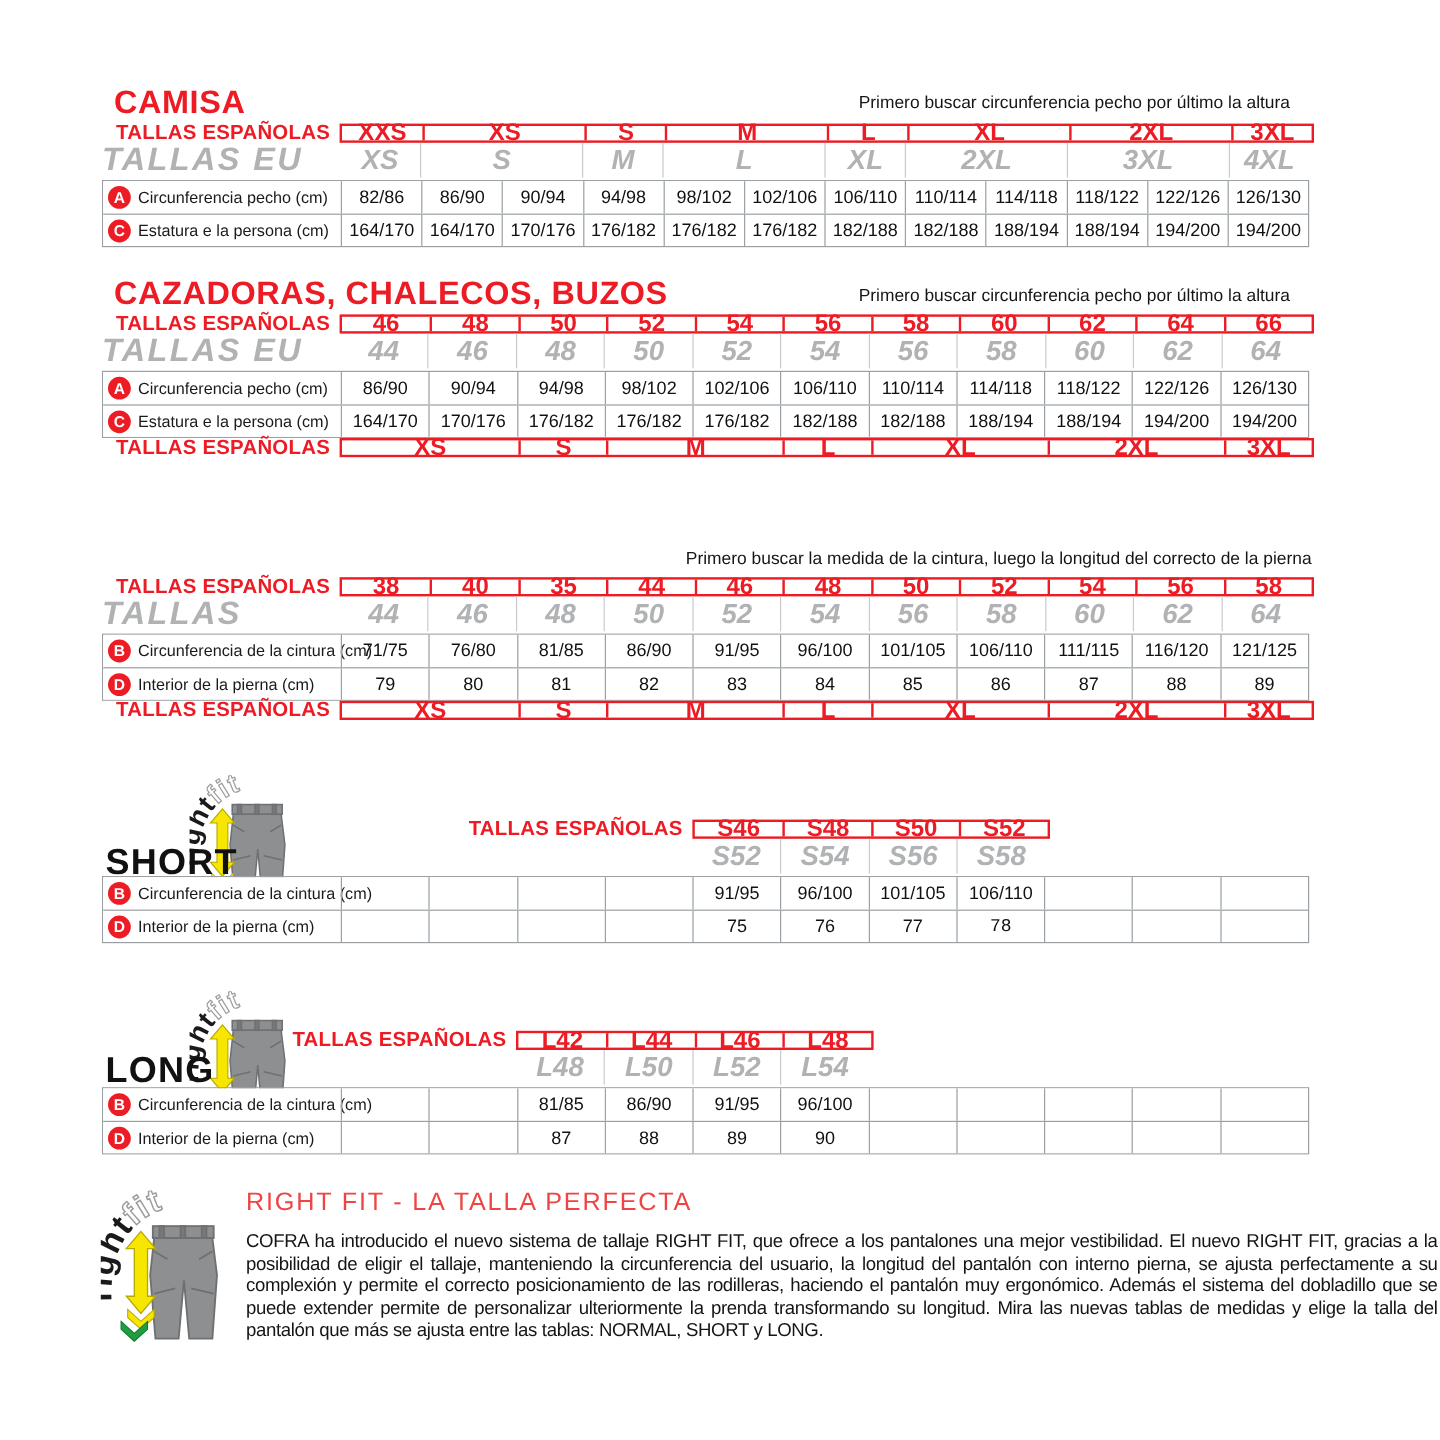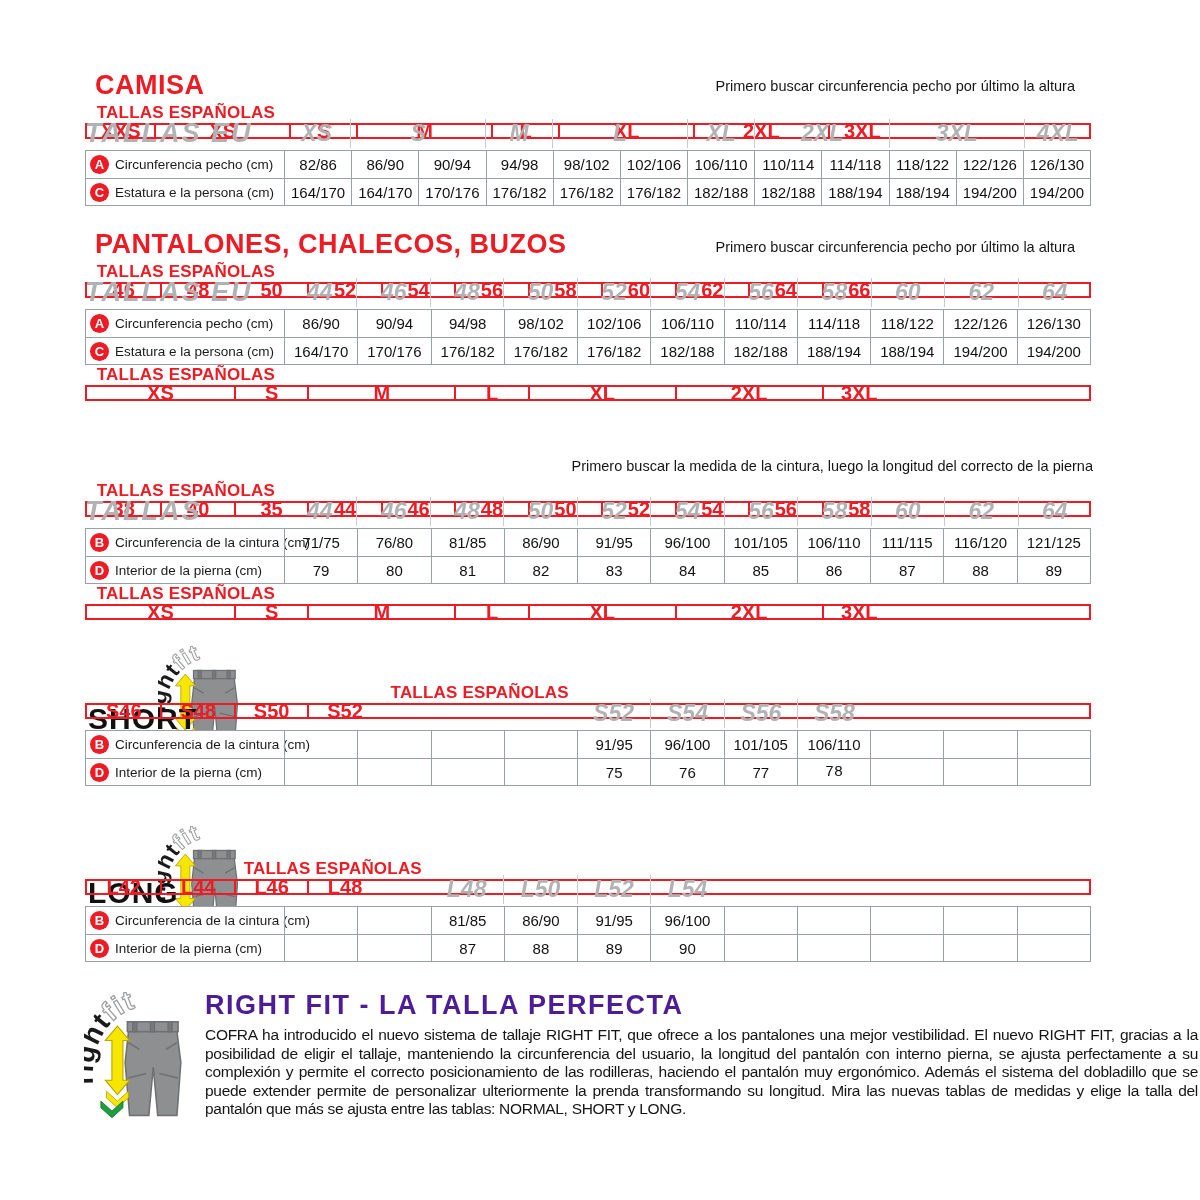--- a/index.html
+++ b/index.html
@@ -13,21 +13,21 @@
   html,body{background:#fff;}
   body{font-family:"Liberation Sans","DejaVu Sans",sans-serif;color:var(--ink);}
   .sheet{position:relative;width:1200px;height:1200px;background:#fff;overflow:hidden;}
 
   .sec-title{position:absolute;font-weight:bold;font-size:27px;color:var(--red);letter-spacing:.5px;white-space:nowrap;}
   .note{position:absolute;font-size:14.5px;color:#151515;white-space:nowrap;}
 
   .tbl{position:absolute;left:85px;width:1006px;}
 
   .row{display:flex;position:relative;}
-  .row-red{height:16px;flex-direction:column;}
+  .row-red{height:16px;}
   .row-eu{height:29px;font-style:italic;}
   .red-label{color:var(--red);font-weight:bold;font-size:17px;letter-spacing:.2px;white-space:nowrap;}
   .eu-label-cell{width:198px;flex:none;display:flex;align-items:center;justify-content:flex-start;}
   .eu-label{color:var(--gray-txt);font-weight:bold;font-size:27px;letter-spacing:2px;white-space:nowrap;}
 
   .red-group{display:flex;border:2px solid var(--red);height:100%;}
   .red-cell{display:flex;align-items:center;justify-content:center;color:var(--red);font-weight:bold;font-size:20px;border-left:2px solid var(--red);}
   .red-cell:first-child{border-left:none;}
 
   .eu-cell{display:flex;align-items:center;justify-content:center;color:var(--gray-txt);font-weight:bold;font-size:23px;border-left:1px solid var(--eu-sep);}
@@ -38,21 +38,21 @@
   .grid-row:first-child{border-top:none;}
   .grid-lbl{width:198px;flex:none;display:flex;align-items:center;gap:6px;padding-left:4px;font-size:13.5px;white-space:nowrap;}
   .val-cell{display:flex;align-items:center;justify-content:center;font-size:15px;border-left:1px solid var(--grid);color:#111;}
   .circle{width:19px;height:19px;border-radius:50%;background:var(--red);color:#fff;font-weight:bold;font-size:13px;display:flex;align-items:center;justify-content:center;flex:none;}
 
   .spacer{display:flex;align-items:center;justify-content:flex-end;padding-right:8px;flex:none;}
 
   .big-word{position:absolute;font-weight:bold;font-size:30px;letter-spacing:1px;color:#111;white-space:nowrap;}
   .logo{position:absolute;}
 
-  .rf-title{position:absolute;font-weight:bold;font-size:27px;letter-spacing:1.5px;color:#4c1d95;white-space:nowrap;}
+  .rf-title{position:absolute;font-weight:normal;font-size:21px;letter-spacing:1.5px;color:#ef4444;white-space:nowrap;}
   .rf-par{position:absolute;font-size:15.5px;line-height:18.6px;letter-spacing:-0.3px;text-align:justify;color:#151515;}
 </style>
 </head>
 <body>
 
 <div class="sheet">
 
   <div class="sec-title" style="left:95px;top:70px;">CAMISA</div>
   <div class="note" style="right:125px;top:78px;">Primero buscar circunferencia pecho por último la altura</div>
   <div class="tbl" style="top:103px;">
@@ -117,21 +117,21 @@
           <div class="val-cell" style="width: 67.3333px;">182/188</div>
           <div class="val-cell" style="width: 67.3333px;">182/188</div>
           <div class="val-cell" style="width: 67.3333px;">188/194</div>
           <div class="val-cell" style="width: 67.3333px;">188/194</div>
           <div class="val-cell" style="width: 67.3333px;">194/200</div>
           <div class="val-cell" style="width: 67.3333px;">194/200</div>
         </div>
       </div>
     </div>
 
-  <div class="sec-title" style="left:95px;top:229px;">PANTALONES, CHALECOS, BUZOS</div>
+  <div class="sec-title" style="left:95px;top:229px;">CAZADORAS, CHALECOS, BUZOS</div>
   <div class="note" style="right:125px;top:239px;">Primero buscar circunferencia pecho por último la altura</div>
   <div class="tbl" style="top:262px;">
       <div class="row row-red">
         <div class="spacer" style="width: 198px;">
           <div class="red-label">TALLAS ESPAÑOLAS</div>
         </div>
         <div class="red-group">
           <div class="red-cell" style="width: 73.4545px;">46</div>
           <div class="red-cell" style="width: 73.4545px;">48</div>
           <div class="red-cell" style="width: 73.4545px;">50</div>

